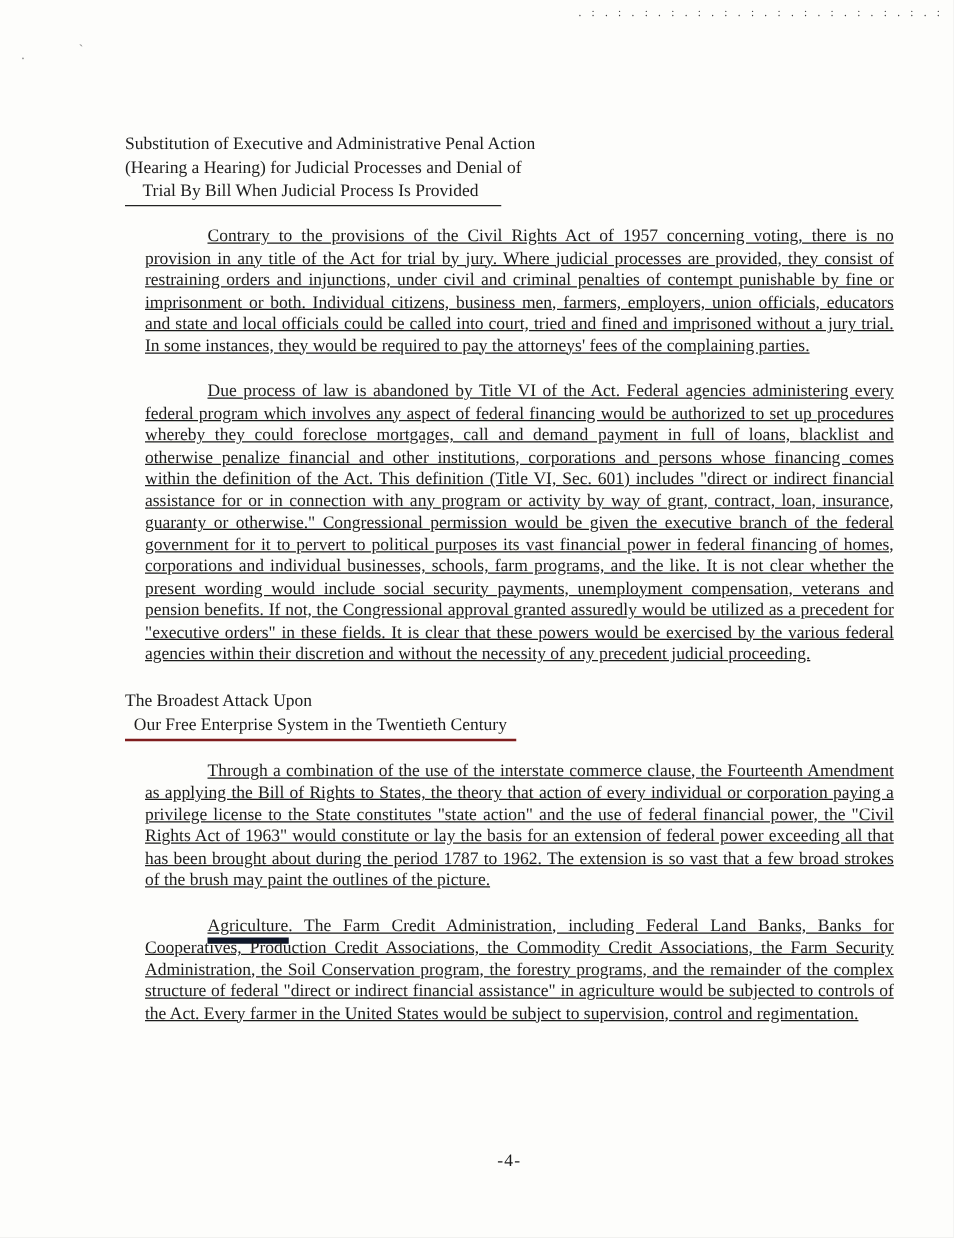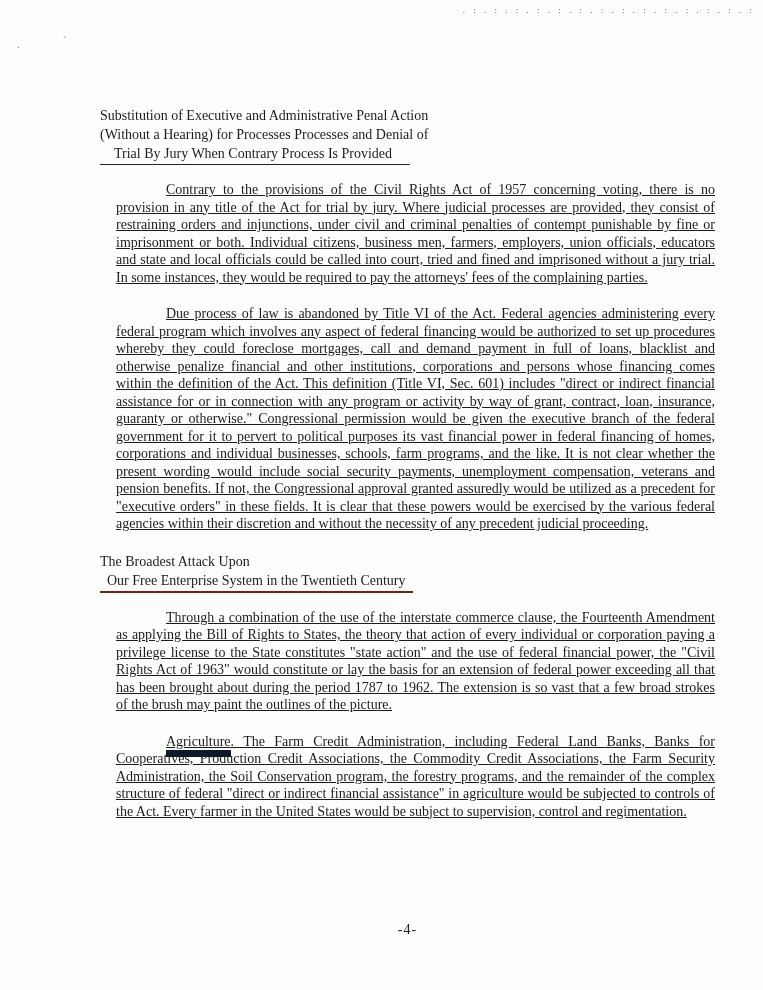--- a/index.html
+++ b/index.html
@@ -66,21 +66,21 @@
     border-bottom: 2px solid #7f1d1d;
     padding: 0 7px 1px 7px;
   }
   p.body-para {
     margin: 0 0 19px 16px;
     text-align: justify;
     text-indent: 50px;
     text-decoration: underline;
   }
   .lead-underline {
-    border-bottom: 7px solid #0f172a;
+    border-bottom: 5px solid #0f172a;
     padding-bottom: 1px;
   }
   .page-number {
     position: absolute;
     left: 100px;
     right: 48px;
     top: 921px;
     text-align: center;
     letter-spacing: 1px;
   }
@@ -92,23 +92,23 @@
 
   <div class="top-dots">. : . : . : . : . : . : . : . : . : . : . : . : . : . :</div>
 
   <span class="stray-mark m1">.</span>
   <span class="stray-mark m2">ˋ</span>
 
   <div class="content">
 
     <div class="heading heading-1">
       <div class="heading-line">Substitution of Executive and Administrative Penal Action</div>
-      <div class="heading-line">(Without a Hearing) for Processes Processes and Denial of</div>
+      <div class="heading-line">(Hearing a Hearing) for Judicial Processes and Denial of</div>
       <div class="heading-line">
-        <span class="underlined-wide">Trial By Jury When Contrary Process Is Provided</span>
+        <span class="underlined-wide">Trial By Bill When Judicial Process Is Provided</span>
       </div>
     </div>
 
     <p class="body-para">Contrary to the provisions of the Civil Rights Act of 1957 concerning voting, there is no provision in any title of the Act for trial by jury. Where judicial processes are provided, they consist of restraining orders and injunctions, under civil and criminal penalties of contempt punishable by fine or imprisonment or both. Individual citizens, business men, farmers, employers, union officials, educators and state and local officials could be called into court, tried and fined and imprisoned without a jury trial. In some instances, they would be required to pay the attorneys' fees of the complaining parties.</p>
 
     <p class="body-para">Due process of law is abandoned by Title VI of the Act. Federal agencies administering every federal program which involves any aspect of federal financing would be authorized to set up procedures whereby they could foreclose mortgages, call and demand payment in full of loans, blacklist and otherwise penalize financial and other institutions, corporations and persons whose financing comes within the definition of the Act. This definition (Title VI, Sec. 601) includes "direct or indirect financial assistance for or in connection with any program or activity by way of grant, contract, loan, insurance, guaranty or otherwise." Congressional permission would be given the executive branch of the federal government for it to pervert to political purposes its vast financial power in federal financing of homes, corporations and individual businesses, schools, farm programs, and the like. It is not clear whether the present wording would include social security payments, unemployment compensation, veterans and pension benefits. If not, the Congressional approval granted assuredly would be utilized as a precedent for "executive orders" in these fields. It is clear that these powers would be exercised by the various federal agencies within their discretion and without the necessity of any precedent judicial proceeding.</p>
 
     <div class="heading heading-2">
       <div class="heading-line">The  Broadest Attack Upon</div>
       <div class="heading-line">

